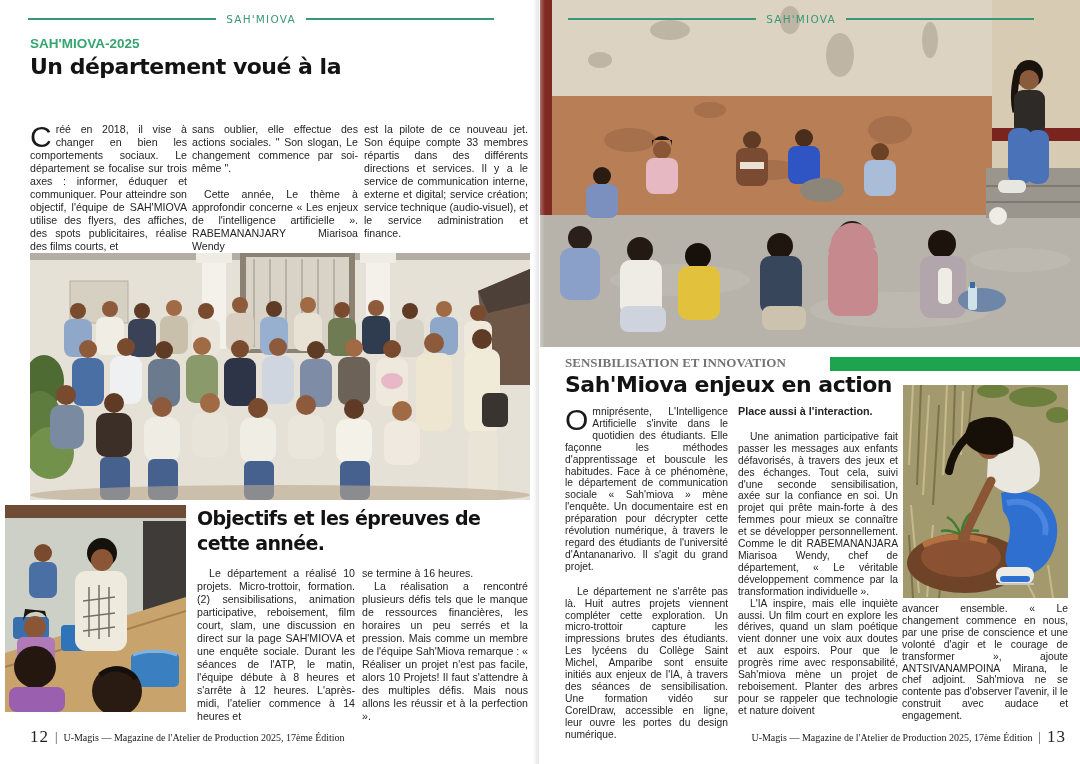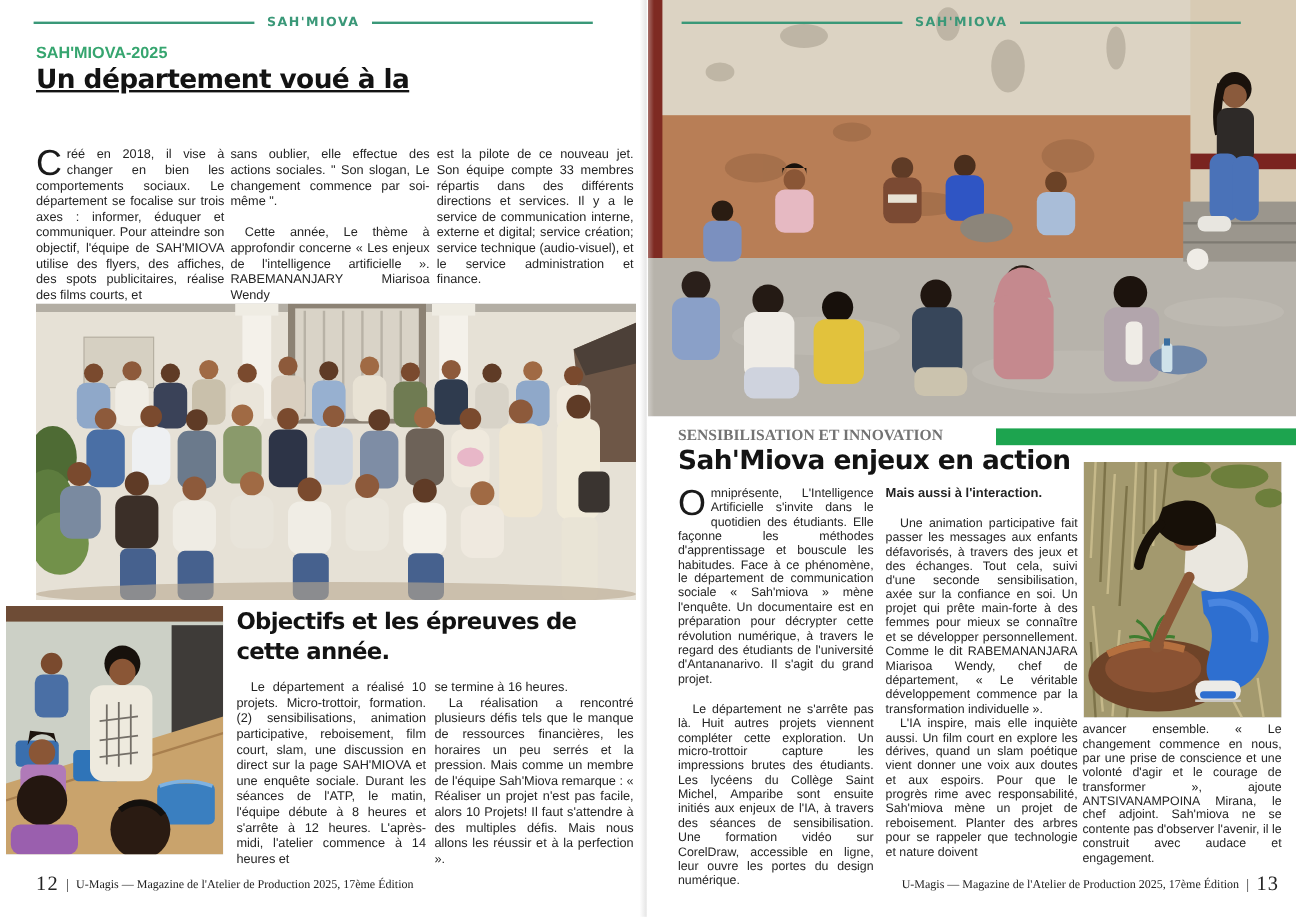--- a/index.html
+++ b/index.html
@@ -16,33 +16,33 @@
   #page-right { left:540px; }
 
   
   .rule-header {
     position:absolute; top:13px; left:28px; right:46px;
     display:flex; align-items:center; gap:10px; z-index:5;
   }
   .rule-header .line { flex:1; height:2px; background:#3a9878; }
   .rule-header .label {
     font-family:"DejaVu Sans", sans-serif;
-    font-size:10.5px; font-weight:700; letter-spacing:1.2px; color:#3a9878;
+    font-size:10.5px; font-weight:400; letter-spacing:1.2px; color:#3a9878;
   }
 
   
   .kicker {
     position:absolute; left:30px; top:36px;
     font-family:Liberation Sans, sans-serif;
     font-size:13.5px; font-weight:800; color:#36a56f; letter-spacing:0;
   }
   .title-black {
     position:absolute; left:30px; top:54px;
     font-family:"DejaVu Sans", sans-serif;
-    font-size:22px; font-weight:800; color:#131313; letter-spacing:-0.5px;text-decoration:underline;
+    font-size:22px; font-weight:800; color:#131313; letter-spacing:-0.5px;
   }
   .title-green {
     position:absolute; left:27px; top:80px;
     font-family:"DejaVu Sans", sans-serif;
     font-size:30px; font-weight:800; color:#36a56f; letter-spacing:-1.2px;
   }
 
   
   .bodycol {
     position:absolute;
@@ -396,21 +396,21 @@
   <div class="kicker-right">SENSIBILISATION ET INNOVATION</div>
   <div class="green-bar"></div>
   <div class="title-right">Sah'Miova enjeux en action</div>
 
   <div class="bodycol rp-col" id="rp-col1">
     <p class="dropcap">Omniprésente, L'Intelligence Artificielle s'invite dans le quotidien des étudiants. Elle façonne les méthodes d'apprentissage et bouscule les habitudes. Face à ce phénomène, le département de communication sociale « Sah'miova » mène l'enquête. Un documentaire est en préparation pour décrypter cette révolution numérique, à travers le regard des étudiants de l'université d'Antananarivo. Il s'agit du grand projet.</p>
     <p class="indent">Le département ne s'arrête pas là. Huit autres projets viennent compléter cette exploration. Un micro-trottoir capture les impressions brutes des étudiants. Les lycéens du Collège Saint Michel, Amparibe sont ensuite initiés aux enjeux de l'IA, à travers des séances de sensibilisation. Une formation vidéo sur CorelDraw, accessible en ligne, leur ouvre les portes du design numérique.</p>
   </div>
 
   <div class="bodycol rp-col" id="rp-col2">
-    <p class="col-subhead">Mais aussi à l'interaction.</p>
+    <p class="col-subhead">Place aussi à l'interaction.</p>
     <p class="noskip indent">Une animation participative fait passer les messages aux enfants défavorisés, à travers des jeux et des échanges. Tout cela, suivi d'une seconde sensibilisation, axée sur la confiance en soi. Un projet qui prête main-forte à des femmes pour mieux se connaître et se développer personnellement. Comme le dit RABEMANANJARA Miarisoa Wendy, chef de département, « Le véritable développement commence par la transformation individuelle ».</p>
     <p class="noskip indent">L'IA inspire, mais elle inquiète aussi. Un film court en explore les dérives, quand un slam poétique vient donner une voix aux doutes et aux espoirs. Pour que le progrès rime avec responsabilité, Sah'miova mène un projet de reboisement. Planter des arbres pour se rappeler que technologie et nature doivent</p>
   </div>
 
   <div class="photo" id="planting-photo">
     <svg width="165" height="213" viewBox="0 0 165 213" xmlns="http://www.w3.org/2000/svg">
       <rect width="165" height="213" fill="#a3996e"></rect>
       <g stroke="#c6b98a" stroke-width="2">
         <line x1="10" y1="0" x2="6" y2="80"></line>
           <line x1="26" y1="10" x2="20" y2="110"></line>

